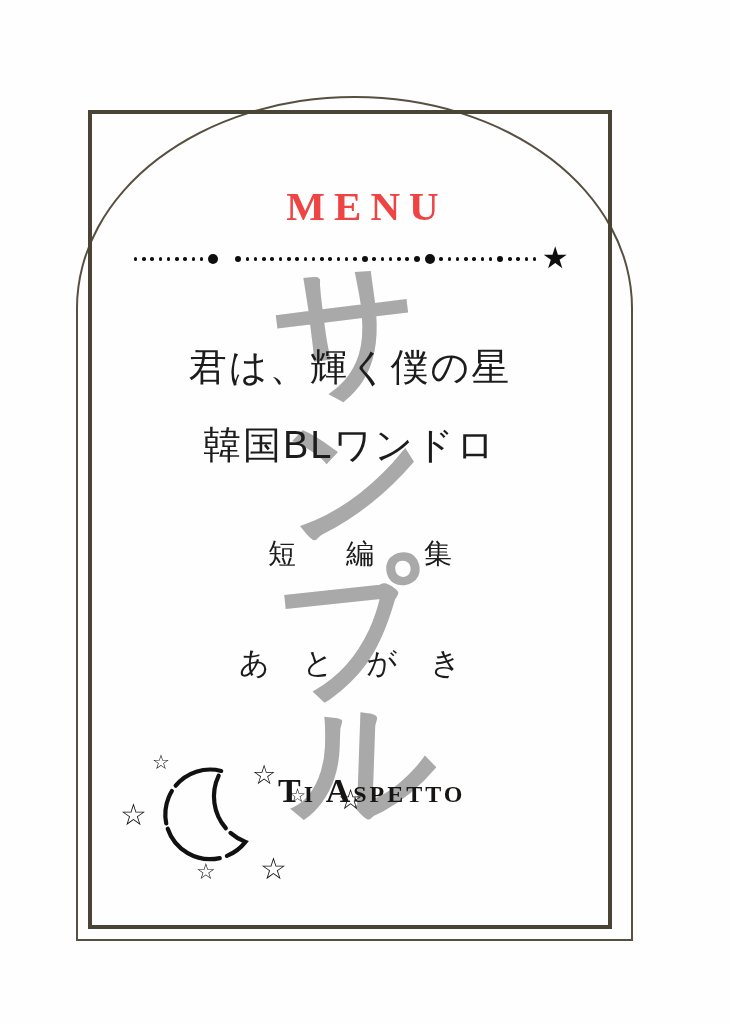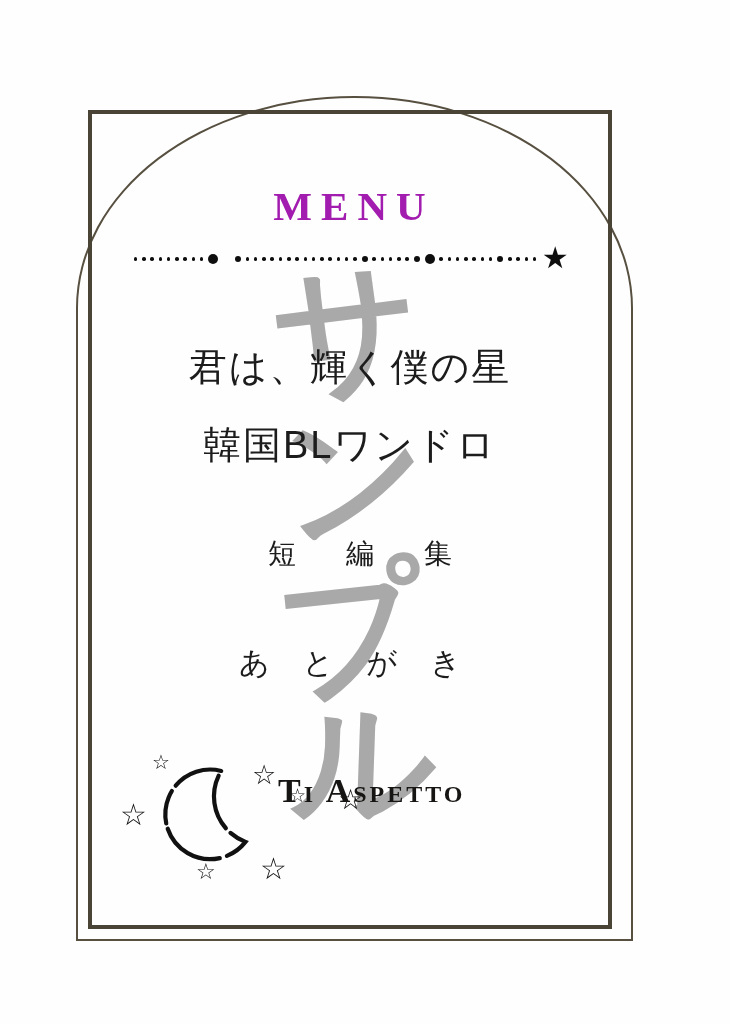--- a/index.html
+++ b/index.html
@@ -60,22 +60,22 @@
     position: absolute;
     left: 88px;
     top: 182px;
     width: 524px;
     margin: 0;
     text-align: center;
     font-family: "Liberation Serif", serif;
     font-weight: 700;
     font-size: 41px;
     letter-spacing: 9px;
-    padding-left: 4px;
-    color: #a21caf;
+    padding-left: 17px;
+    color: #ef4444;
     z-index: 2;
   }
 
   
   .divider {
     position: absolute;
     left: 88px;
     top: 245px;
     width: 524px;
     height: 28px;

